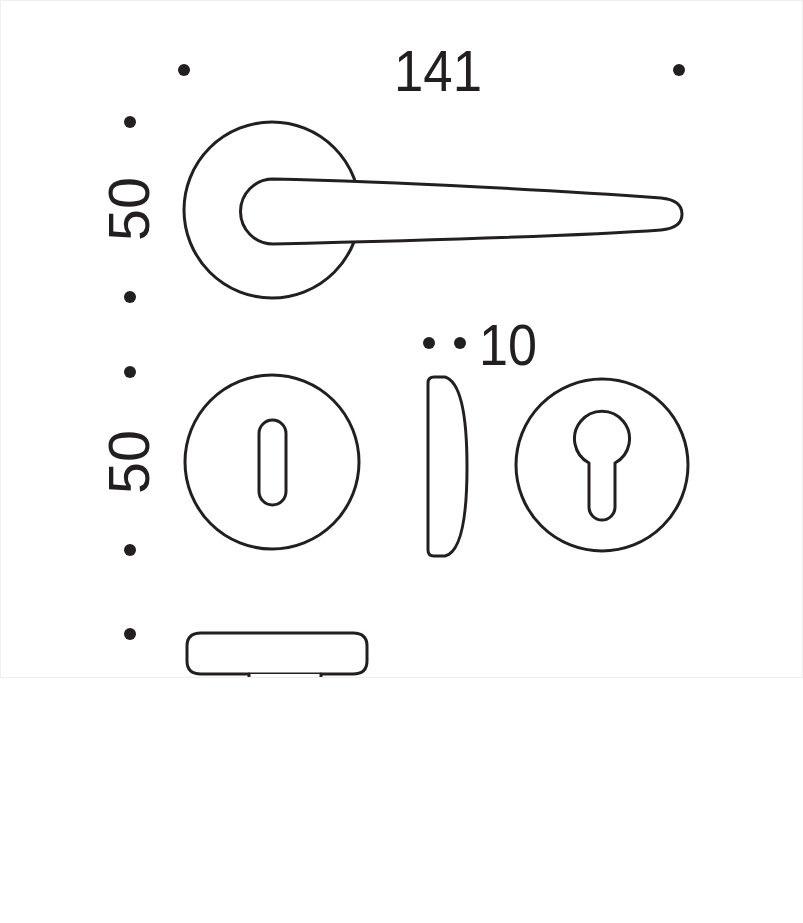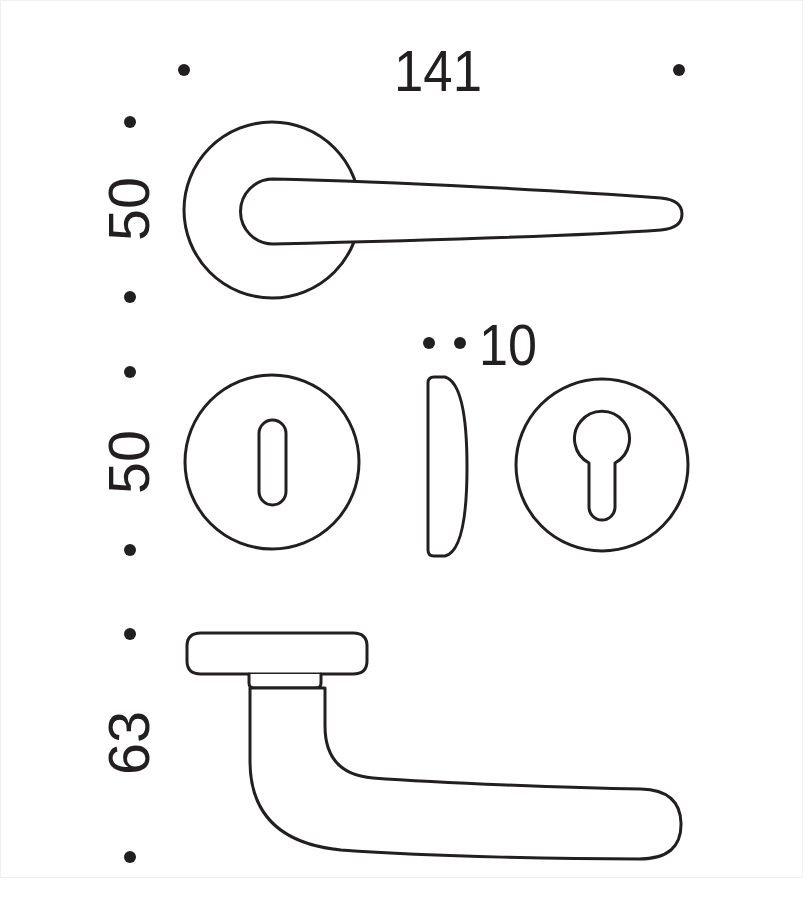--- a/index.html
+++ b/index.html
@@ -8,21 +8,21 @@
   }
   * { margin: 0; padding: 0; box-sizing: border-box; }
   html, body {
     width: 803px;
     background: var(--bg-color);
     font-family: "Liberation Sans", sans-serif;
   }
   .canvas {
     position: relative;
     width: 803px;
-    height: 878px;
+    height: 678px;
     background: var(--bg-color);
     border: 1px solid #f0f0f0;
     overflow: hidden;
   }
   svg { display: block; width: 803px; height: 923px; }
   .stroke {
     fill: #ffffff;
     stroke: var(--line-color);
     stroke-width: 3;
     stroke-linejoin: round;

